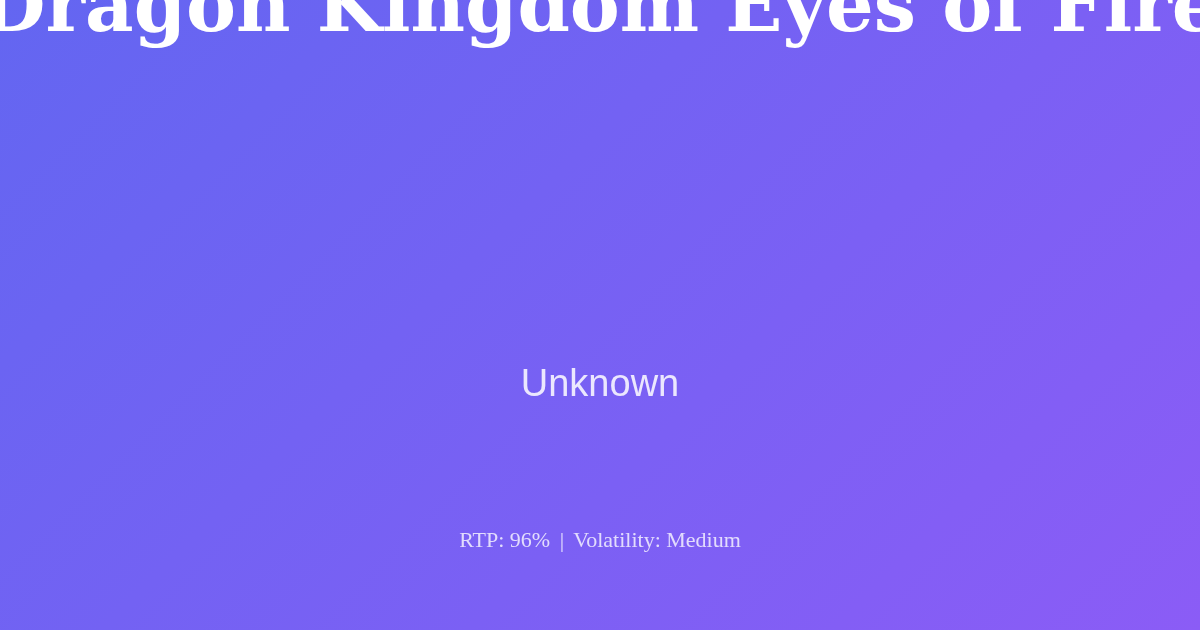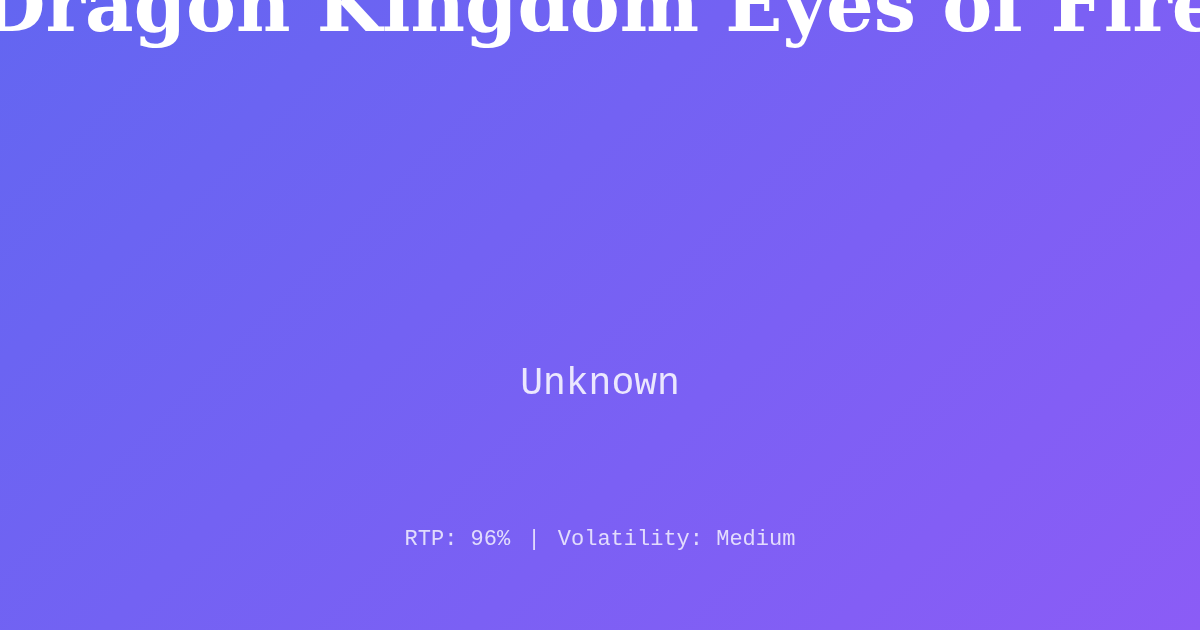--- a/index.html
+++ b/index.html
@@ -58,37 +58,37 @@
     transform: translateY(-32px);
   }
 
   
   .game-subtitle {
     position: absolute;
     top: 362px;
     left: 0;
     width: 1200px;
     margin: 0;
-    font-family: Liberation Mono, monospace;
+    font-family: Liberation Sans, sans-serif;
     font-weight: 400;
     font-size: 38px;
     line-height: 1.15;
     text-align: center;
     white-space: nowrap;
     color: rgba(255, 255, 255, 0.85);
   }
 
   
   .game-meta {
     position: absolute;
     top: 527px;
     left: 0;
     width: 1200px;
     margin: 0;
-    font-family: Liberation Mono, monospace;
+    font-family: Liberation Serif, serif;
     font-weight: 400;
     font-size: 22px;
     line-height: 1.2;
     text-align: center;
     white-space: nowrap;
     color: rgba(255, 255, 255, 0.78);
   }
 
   .game-meta .meta-sep {
     padding: 0 4px;

